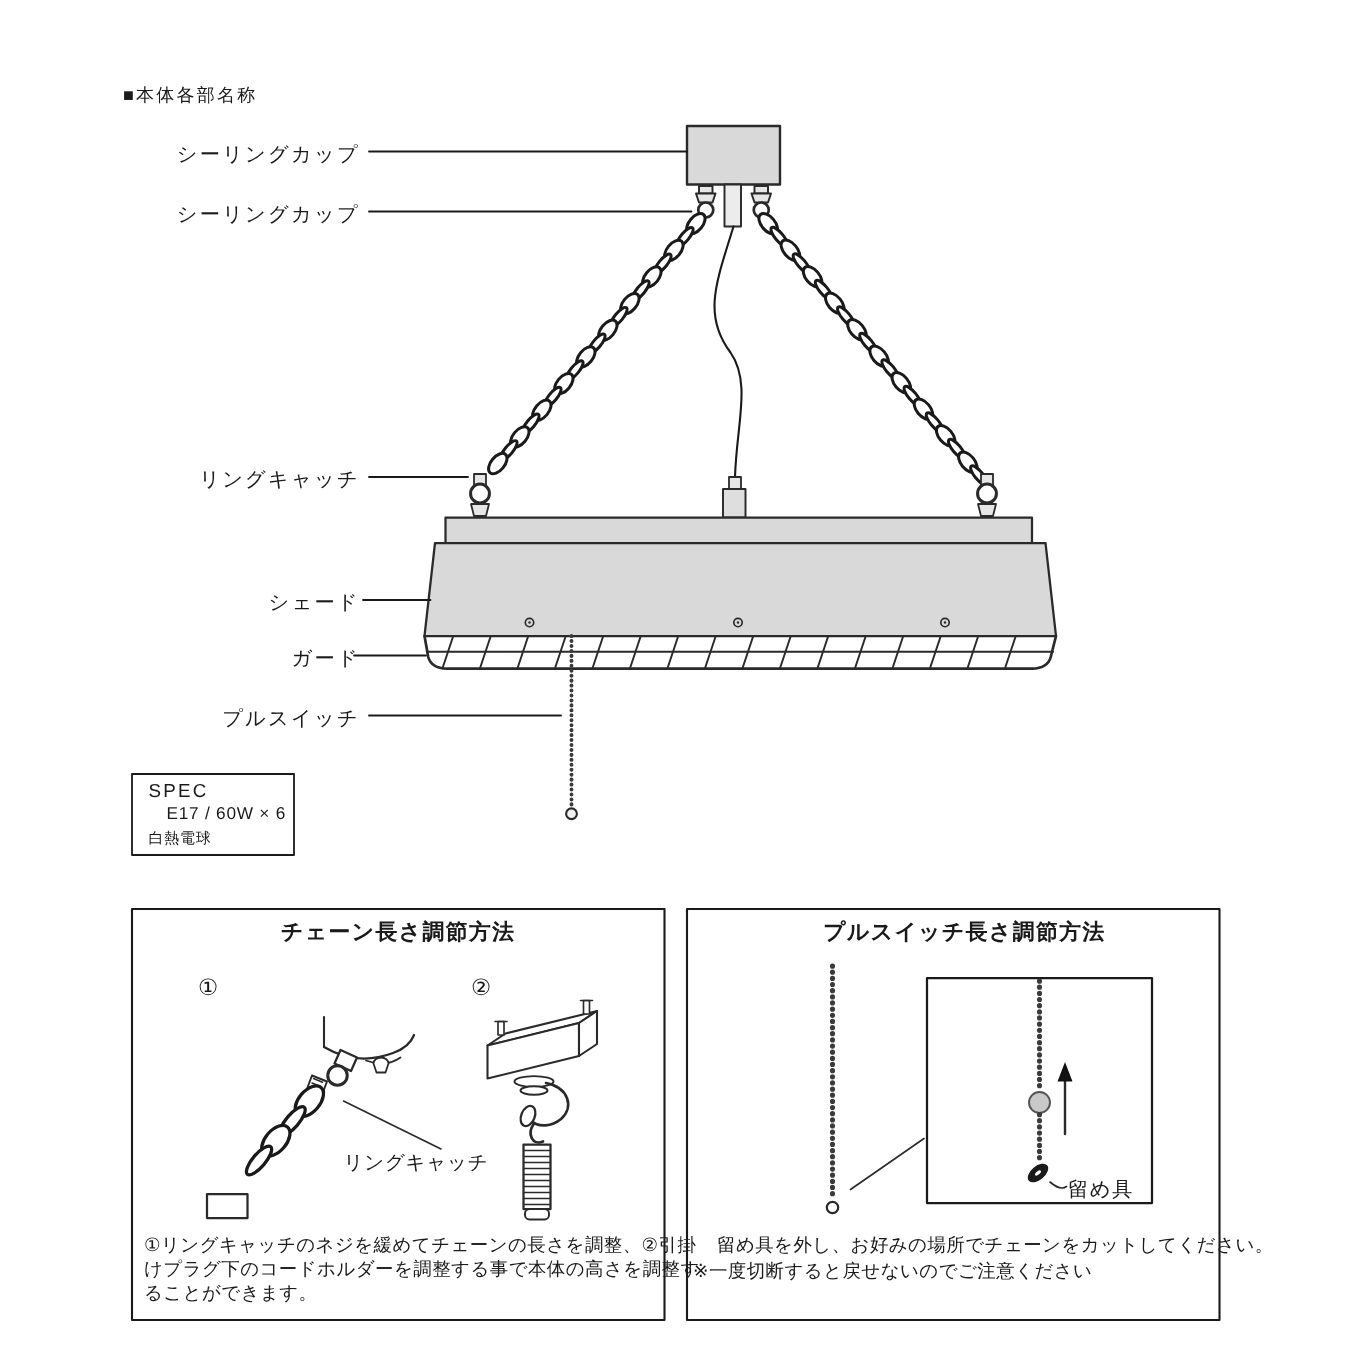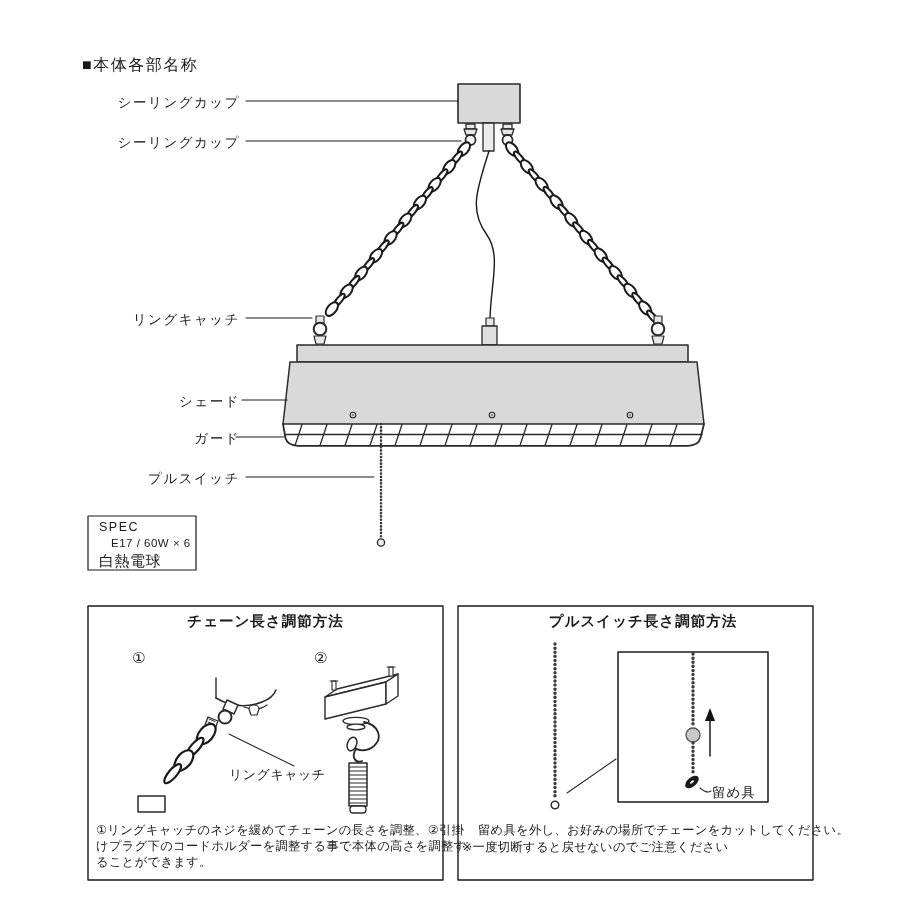--- a/index.html
+++ b/index.html
@@ -2,31 +2,31 @@
 <html><head>
 <meta charset="utf-8">
 <style>
   html,body{margin:0;padding:0;background:#fff;}
   #page{
     position:relative;width:900px;height:900px;background:#fff;overflow:hidden;
     font-family:"Liberation Sans","DejaVu Sans",sans-serif;color:#1a1a1a;
   }
   #art{position:absolute;left:0;top:0;z-index:1;}
   .txt{position:absolute;z-index:2;white-space:nowrap;}
-  .page-header{left:82px;top:55px;font-size:16px;font-weight:500;letter-spacing:1.5px;}
+  .page-header{left:82px;top:55px;font-size:12px;font-weight:500;letter-spacing:1.5px;}
   .part-label{right:660px;text-align:right;font-size:13.5px;letter-spacing:1.5px;}
   .lbl-ceiling-cup{top:94px;}
   .lbl-cup-stopper{top:134px;}
   .lbl-ring-catch{top:311px;}
   .lbl-shade{top:393px;}
   .lbl-guard{top:430px;}
   .lbl-pull-switch{top:470px;}
   .spec-title{left:99px;top:520px;font-size:12.5px;letter-spacing:1.5px;}
   .spec-line1{left:99px;top:537px;font-size:11.5px;letter-spacing:.5px;padding-left:12px;}
-  .spec-line2{left:99px;top:552px;font-size:15px;letter-spacing:.5px;}
+  .spec-line2{left:99px;top:552px;font-size:10px;letter-spacing:.5px;}
   .box-title{font-size:14.5px;font-weight:bold;letter-spacing:1px;text-align:center;}
   .box1-title{left:88px;width:355px;top:612px;}
   .box2-title{left:458px;width:370px;top:612px;}
   .circled-num{font-size:15px;}
   .c1{left:132px;top:649px;}
   .c2{left:314px;top:649px;}
   .inner-label{font-size:13px;letter-spacing:.5px;}
   .ring-catch-inner{left:229px;top:766px;}
   .fastener-label{left:712px;top:784px;font-size:13.5px;letter-spacing:1px;}
   .body-line{font-size:12.3px;letter-spacing:.3px;}

